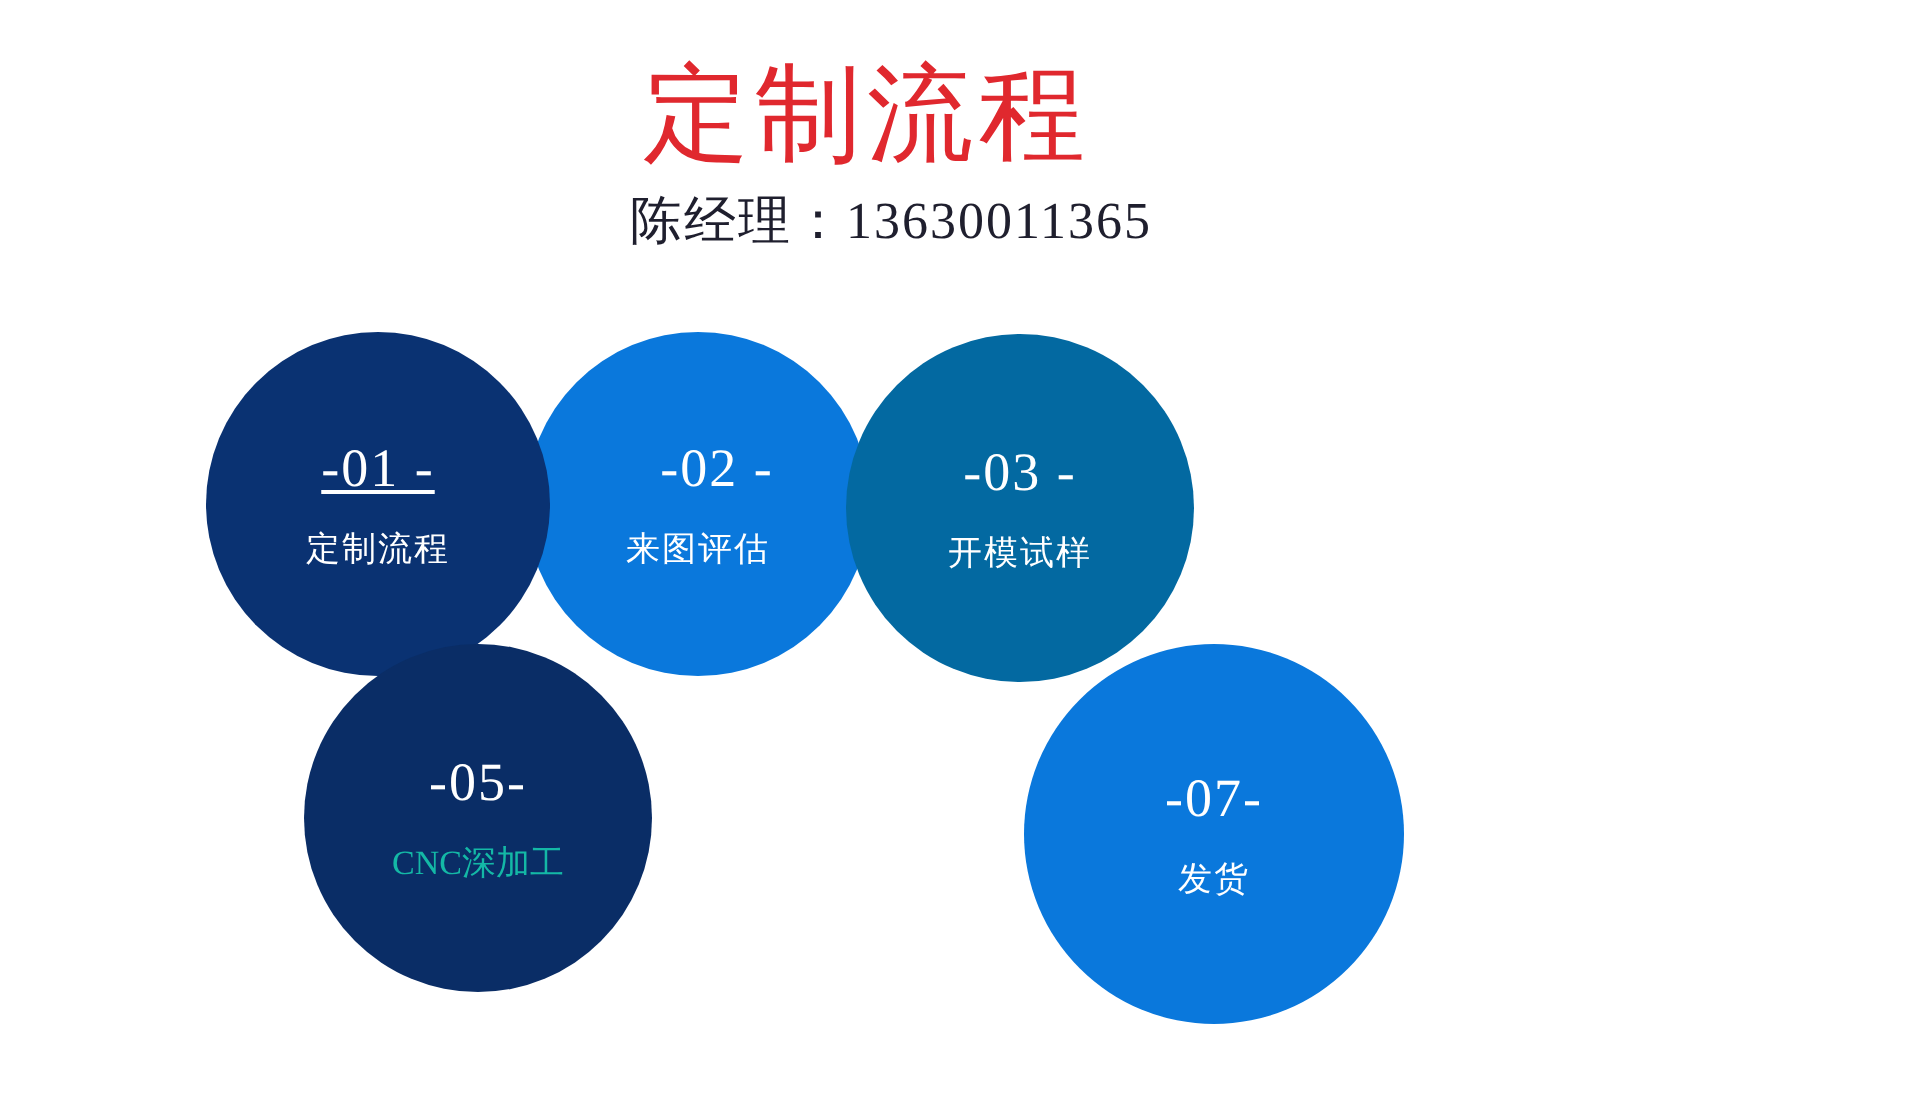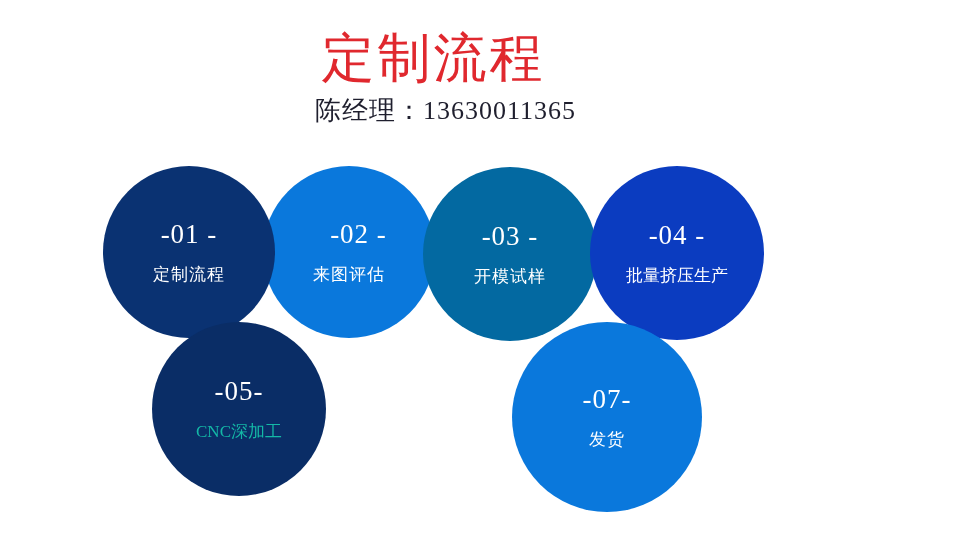--- a/index.html
+++ b/index.html
@@ -96,34 +96,30 @@
 
 <div id="slide" style="background: rgb(255, 255, 255);">
 
   <div id="header">
     <div id="slide-title" style="color: rgb(224, 40, 46);">定制流程</div>
     <div id="slide-subtitle" style="color: rgb(31, 31, 46); margin-left: 24px;">陈经理：13630011365</div>
   </div>
 
   <div id="diagram">
       <div class="step-circle" style="left: 103px; top: 166px; width: 172px; height: 172px; background: rgb(10, 50, 114); z-index: 4;">
-        <div class="step-number" style="color: rgb(255, 255, 255);">-01 -</div>
+        <div class="step-number" style="color: rgb(255, 255, 255); text-decoration: underline;">-01 -</div>
         <div class="step-label" style="color: rgb(255, 255, 255);">定制流程</div>
       </div>
       <div class="step-circle" style="left: 263px; top: 166px; width: 172px; height: 172px; background: rgb(10, 120, 220); z-index: 2;">
         <div class="step-number" style="color: rgb(255, 255, 255); margin-left: 19px;">-02 -</div>
         <div class="step-label" style="color: rgb(255, 255, 255);">来图评估</div>
       </div>
       <div class="step-circle" style="left: 423px; top: 167px; width: 174px; height: 174px; background: #0369a1; z-index: 3;">
         <div class="step-number" style="color: rgb(255, 255, 255);">-03 -</div>
         <div class="step-label" style="color: rgb(255, 255, 255);">开模试样</div>
-      </div>
-      <div class="step-circle" style="left: 590px; top: 166px; width: 174px; height: 174px; background: rgb(11, 60, 192); z-index: 5;">
-        <div class="step-number" style="color: rgb(255, 255, 255);">-04 -</div>
-        <div class="step-label compact" style="color: rgb(255, 255, 255);">批量挤压生产</div>
       </div>
       <div class="step-circle" style="left: 152px; top: 322px; width: 174px; height: 174px; background: rgb(10, 45, 102); z-index: 7;">
         <div class="step-number" style="color: rgb(255, 255, 255);">-05-</div>
         <div class="step-label compact" style="color: #14b8a6; font-family: Liberation Serif, serif;">CNC深加工</div>
       </div>
       <div class="step-circle" style="left: 512px; top: 322px; width: 190px; height: 190px; background: rgb(10, 120, 220); z-index: 9;">
         <div class="step-number" style="color: rgb(255, 255, 255);">-07-</div>
         <div class="step-label" style="color: rgb(255, 255, 255);">发货</div>
       </div>
     </div>

